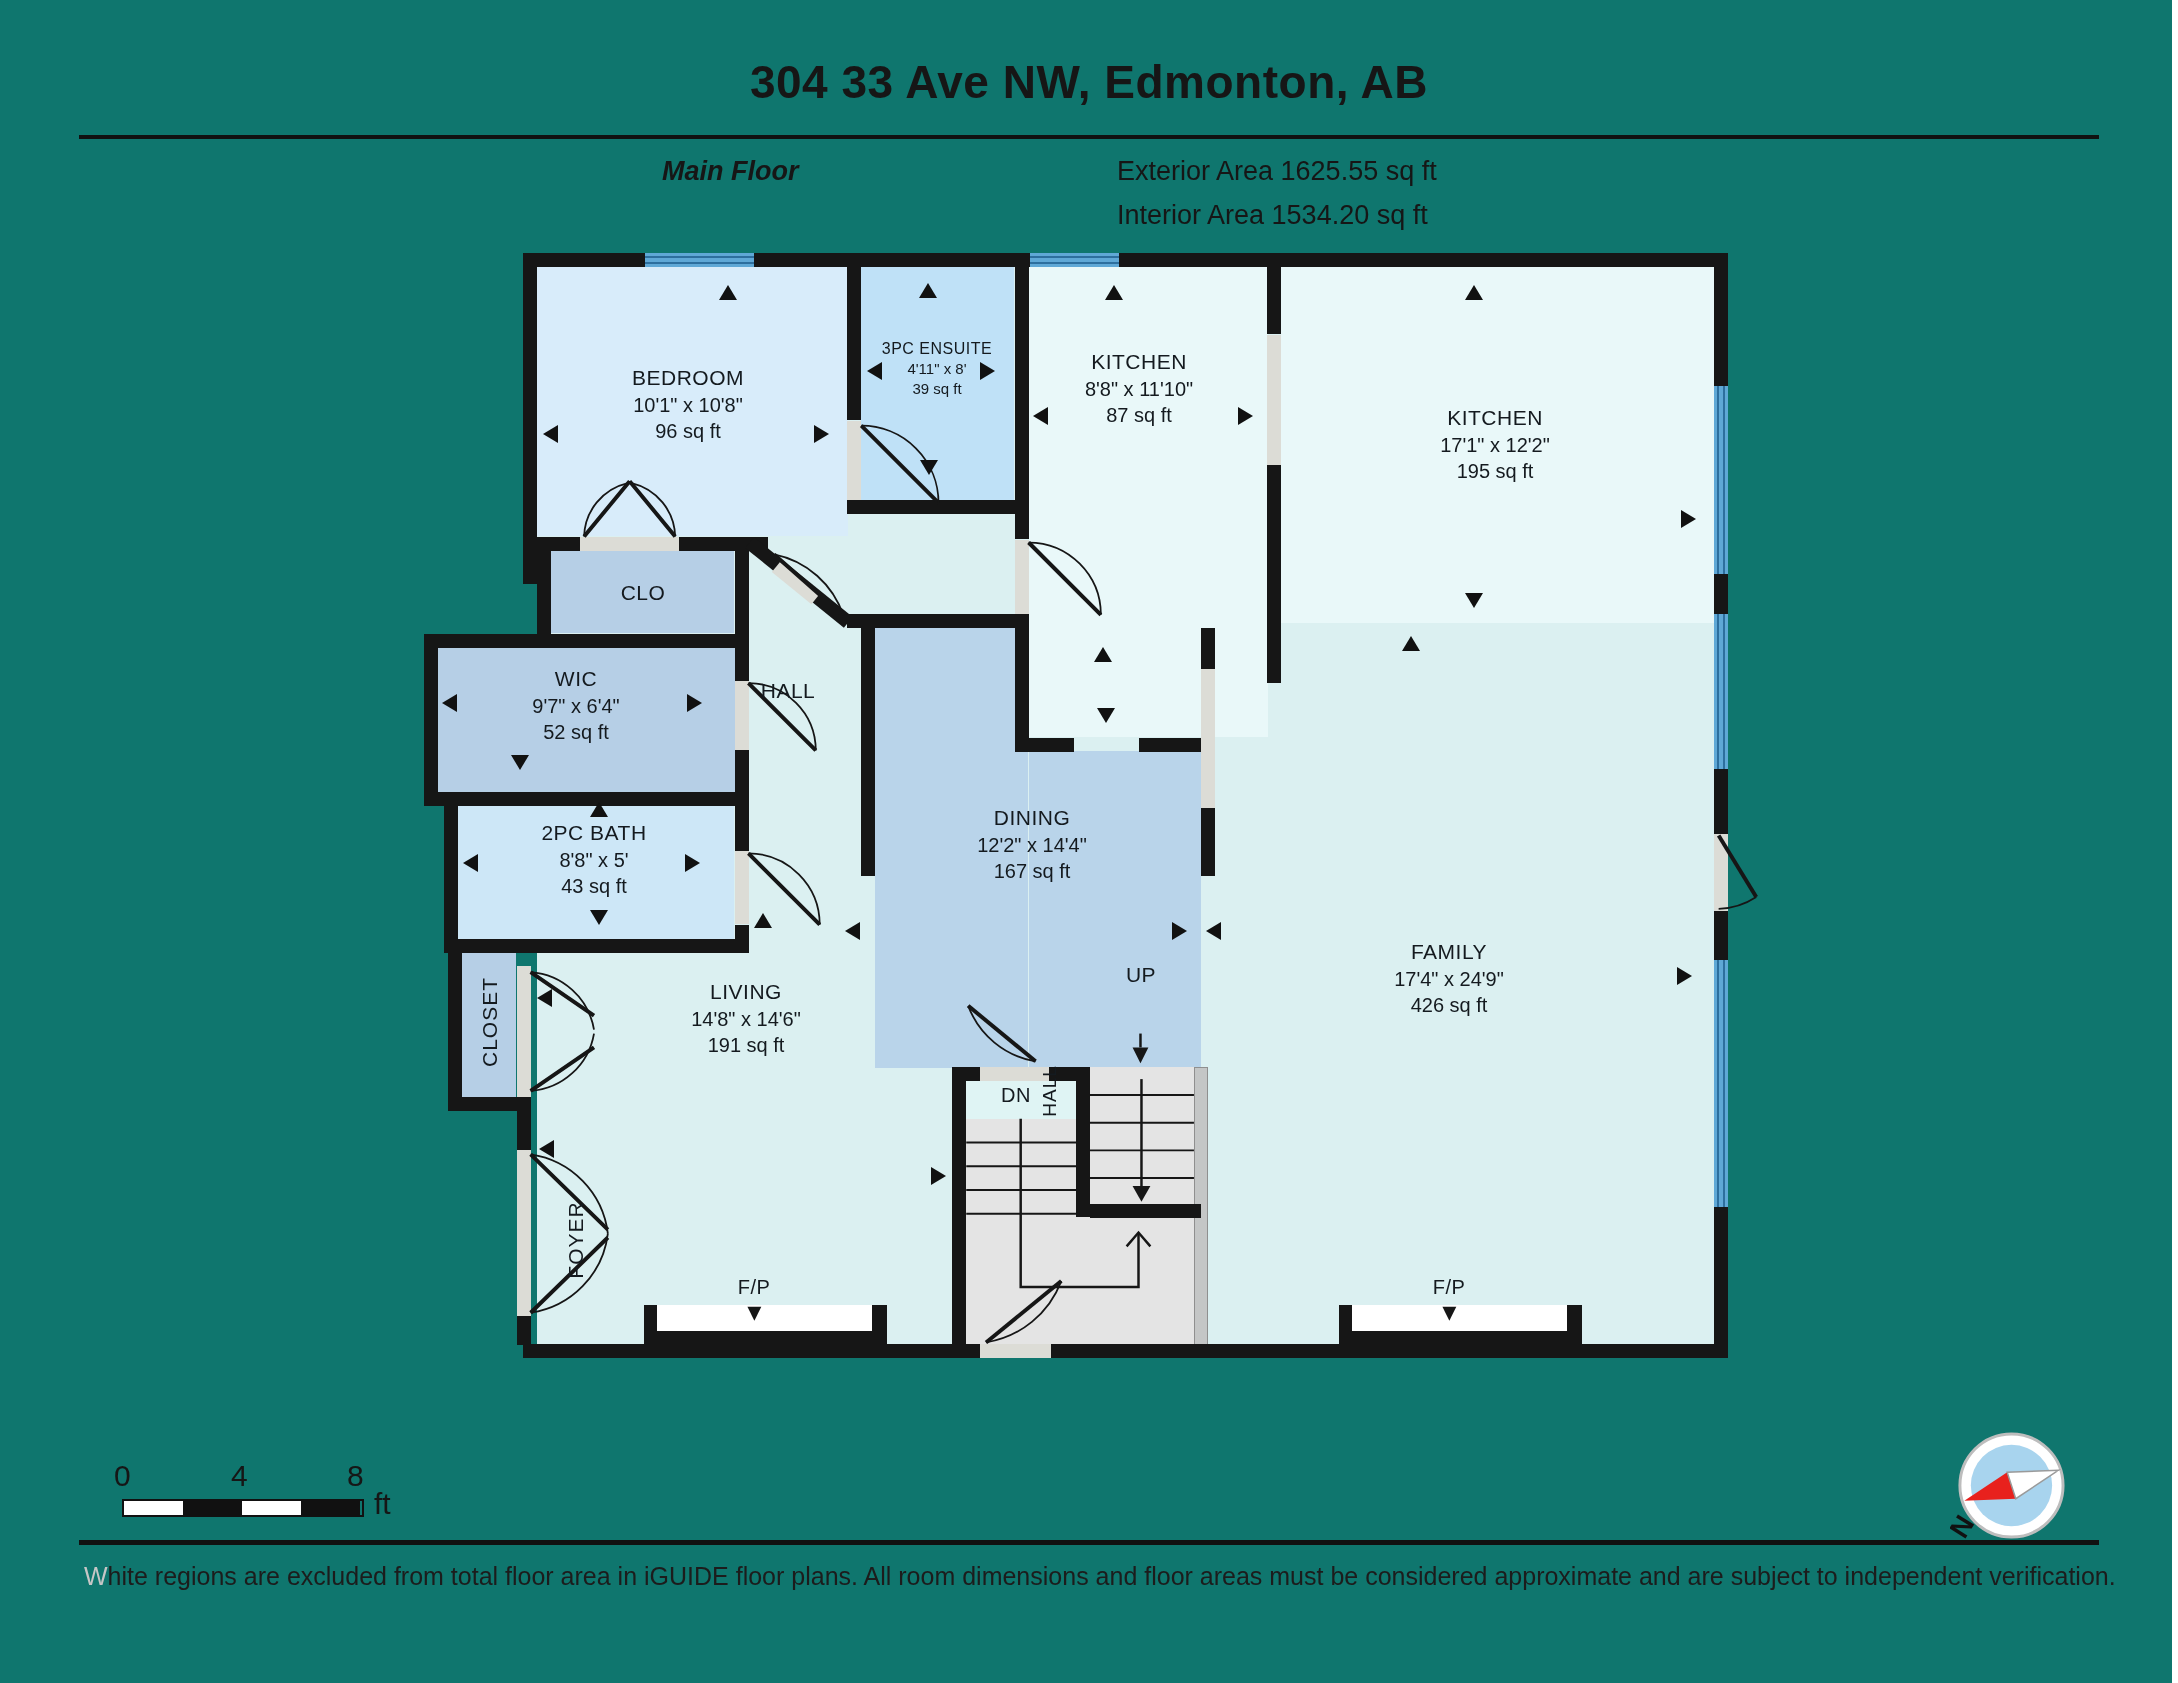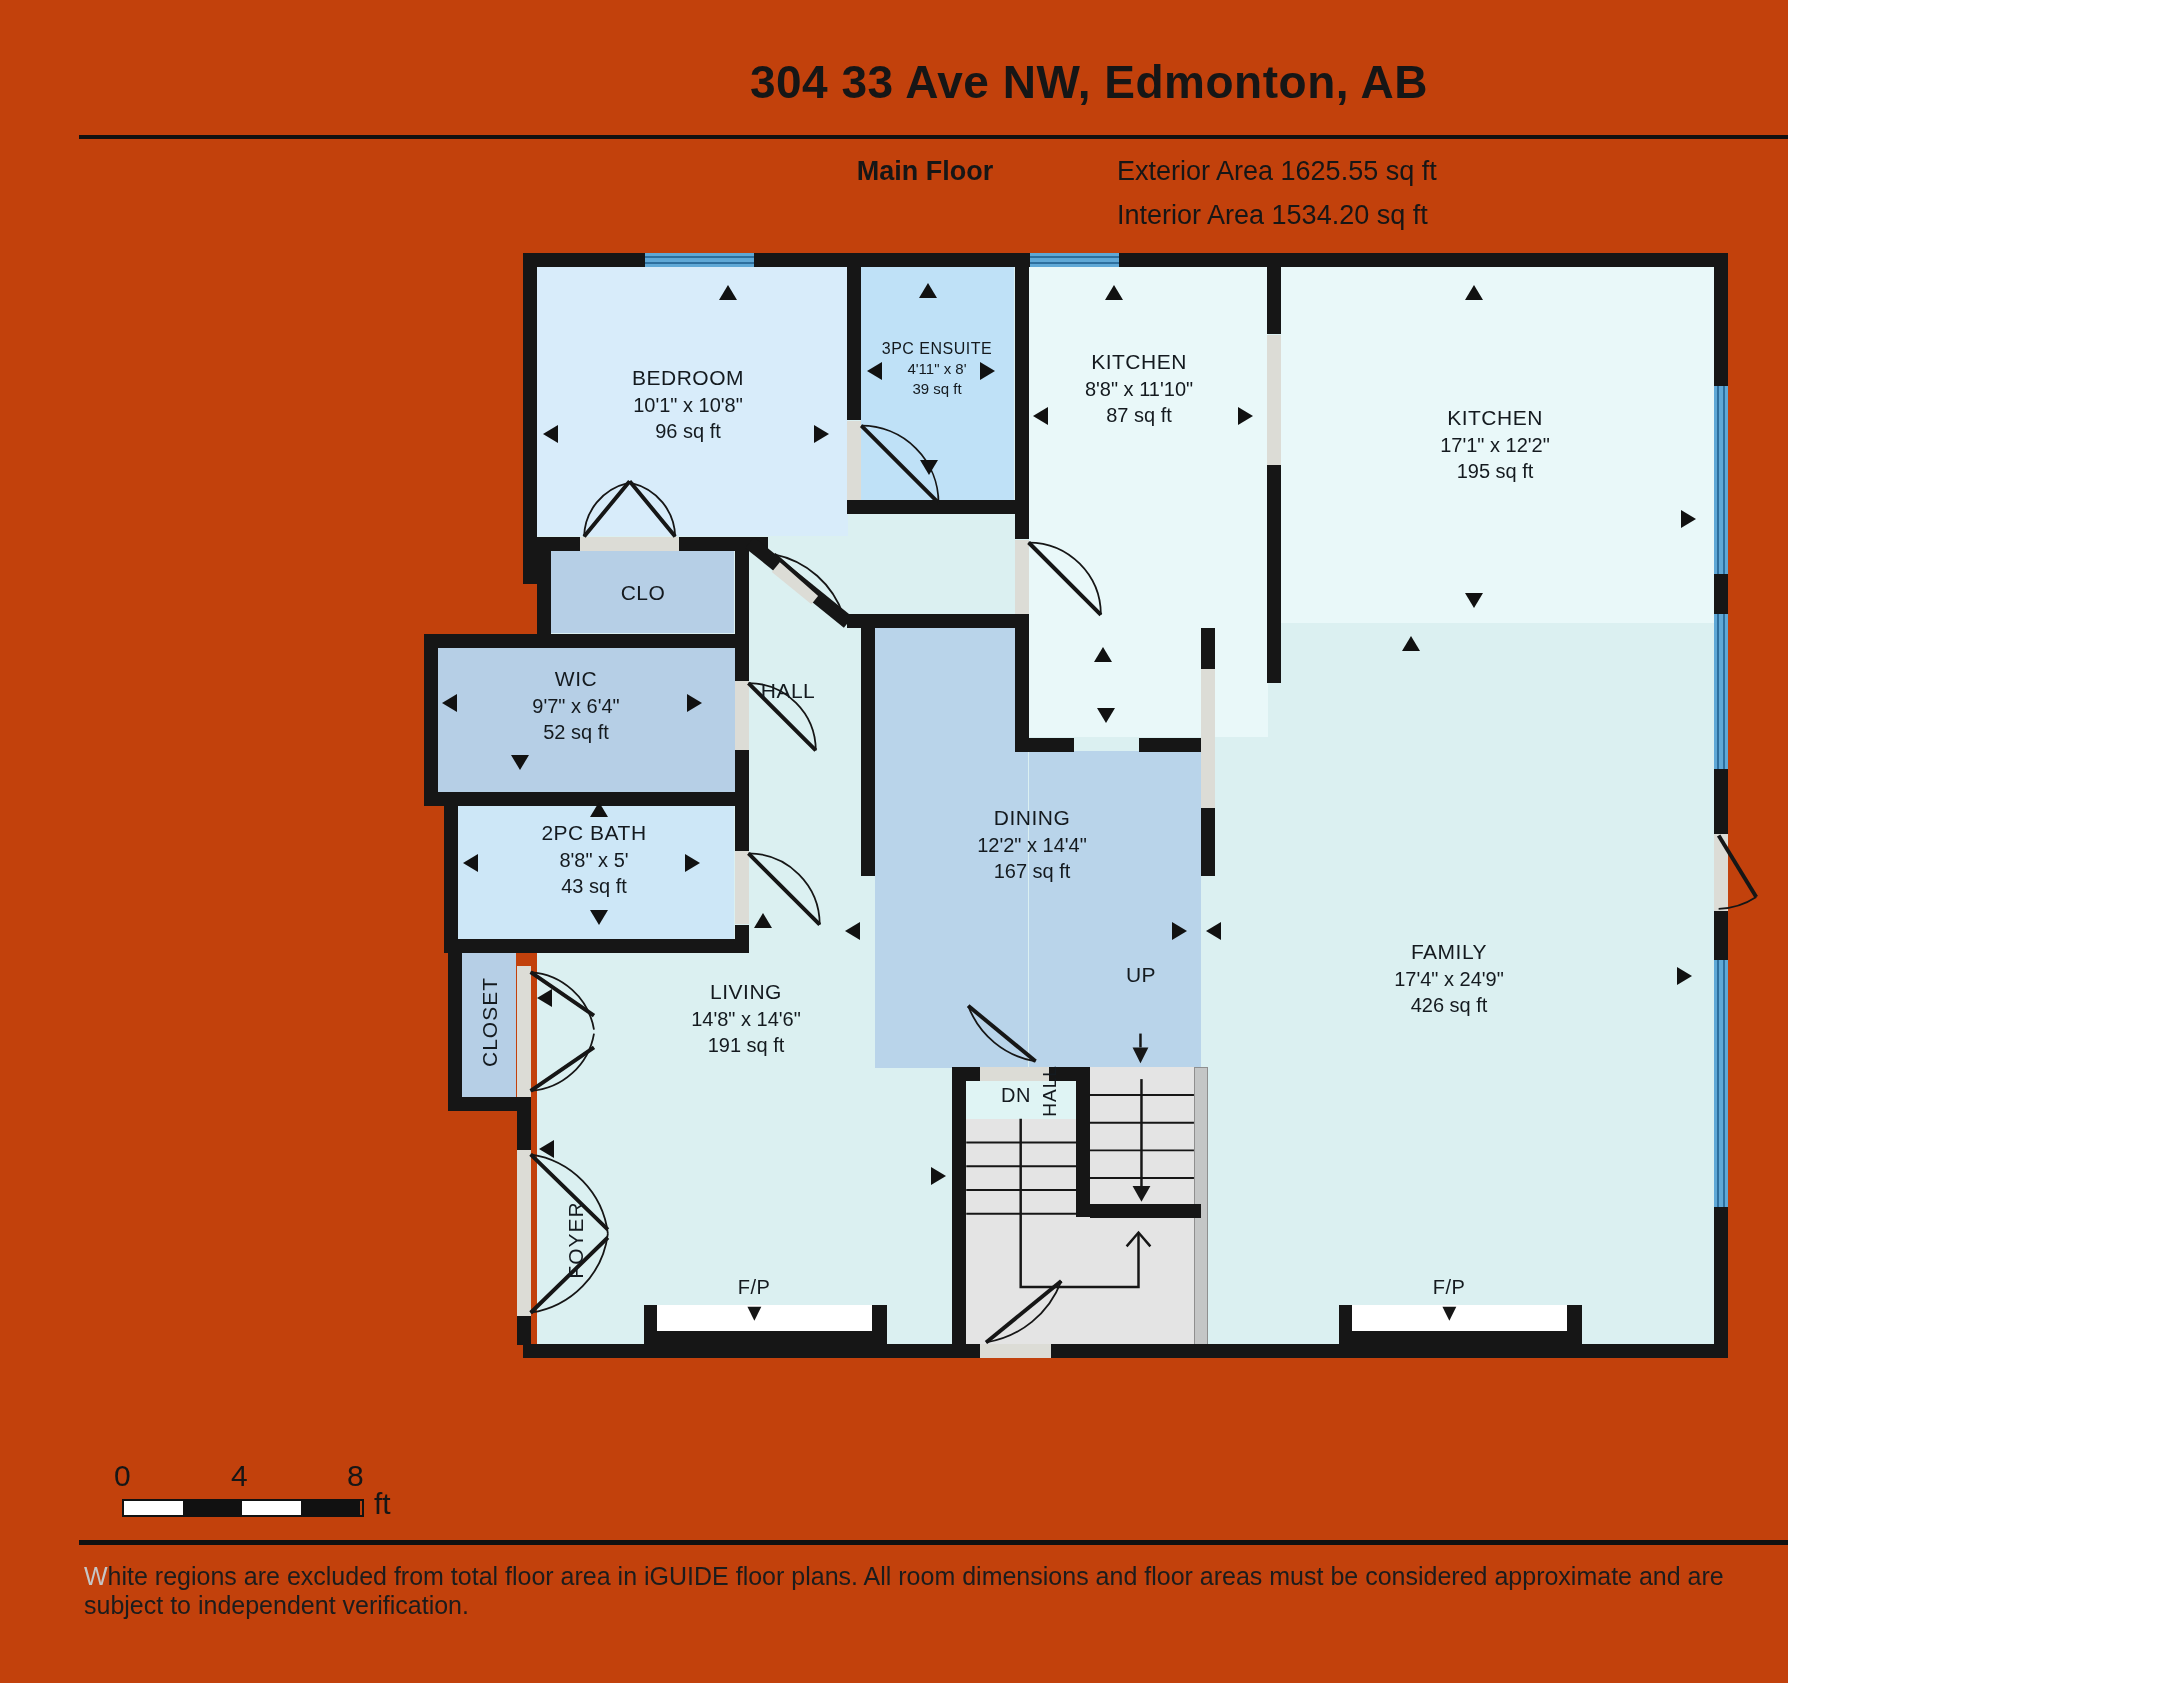--- a/index.html
+++ b/index.html
@@ -1,17 +1,17 @@
 <!DOCTYPE html>
 <html><head>
 <meta charset="utf-8">
 <style>
   html,body{margin:0;padding:0;background:#ffffff;}
   body{font-family:"Liberation Sans","DejaVu Sans",sans-serif;color:#161616;}
-  #canvas{position:relative;width:1788px;height:1683px;background:#c2410c;overflow:hidden;}
+  #canvas{position:relative;width:2172px;height:1683px;background:#0f766e;overflow:hidden;}
   .abs{position:absolute;}
   .wall{position:absolute;background:#161616;}
   .diag{transform-origin:left top;}
   .room{position:absolute;}
   .jamb{position:absolute;background:#dcdcd6;}
   .win{position:absolute;}
   .win-h{background:linear-gradient(to bottom,#5fa8d6 0 3px,#2d6f9e 3px 5px,#5fa8d6 5px 9px,#2d6f9e 9px 11px,#5fa8d6 11px 14px);}
   .win-v{background:linear-gradient(to right,#5fa8d6 0 3px,#2d6f9e 3px 5px,#5fa8d6 5px 9px,#2d6f9e 9px 11px,#5fa8d6 11px 14px);}
   .rl{position:absolute;transform:translate(-50%,-50%);text-align:center;line-height:1.32;color:#141a1f;white-space:nowrap;}
   .rl .nm{font-size:21px;letter-spacing:0.5px;}
@@ -37,21 +37,21 @@
   .rail{position:absolute;background:#c4c6c6;border:1px solid #8f8f8f;}
   svg{position:absolute;left:0;top:0;}
 </style>
 </head>
 <body>
 
 <div id="canvas">
 
   <div class="hdr-title">304 33 Ave NW, Edmonton, AB</div>
   <div class="rule" style="left:79px;top:135px;width:2020px;height:4px;"></div>
-  <div class="hdr-sub" style="left:727px;width:396px;text-align:center;font-weight:bold;">Main Floor</div>
+  <div class="hdr-sub" style="left:662px;width:396px;text-align:left;font-weight:bold;font-style:italic;">Main Floor</div>
   <div class="hdr-sub" style="left:1117px;">Exterior Area 1625.55 sq ft</div>
   <div class="hdr-sub2" style="left:1117px;">Interior Area 1534.20 sq ft</div>
 
   <div>
 
     <div class="room" style="left:537px;top:267px;width:1177px;height:1077px;background:#dbf0f1;"></div>
 
     <div class="room" style="left:537px;top:267px;width:311px;height:269px;background:#d8ecfa;"></div>
     <div class="room" style="left:861px;top:267px;width:153px;height:233px;background:#bfe1f7;"></div>
     <div class="room" style="left:1029px;top:267px;width:239px;height:470px;background:#e9f8f9;"></div>

